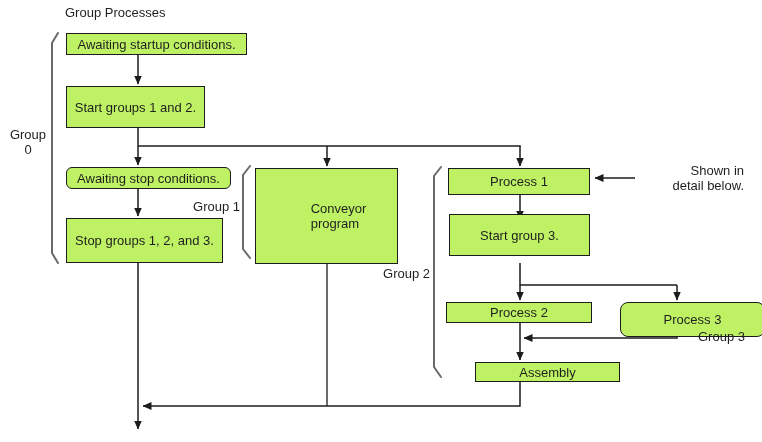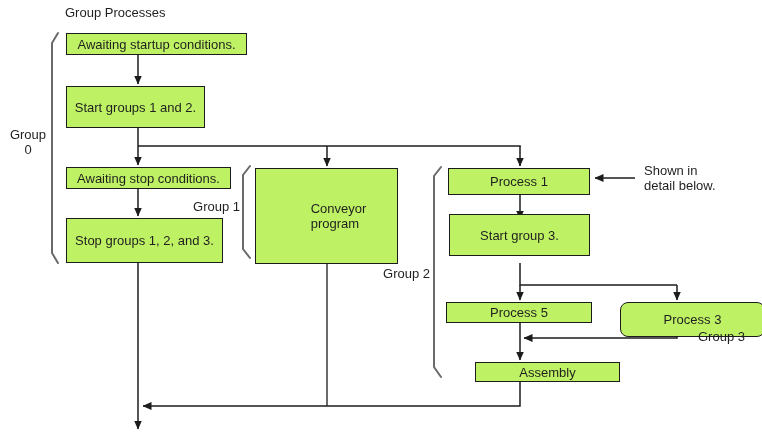--- a/index.html
+++ b/index.html
@@ -7,21 +7,21 @@
     position:relative;width:762px;height:442px;background:#ffffff;
     font-family:"Liberation Sans",sans-serif;color:#1f1f1f;overflow:hidden;
   }
   .wires{position:absolute;left:0;top:0;width:762px;height:442px;}
   .box{
     position:absolute;box-sizing:border-box;border:1.5px solid #1c1c1c;background:#bef264;
     display:flex;align-items:center;justify-content:center;
     font-size:13px;line-height:15px;text-align:center;white-space:nowrap;
   }
   .lbl{position:absolute;font-size:13px;line-height:15px;white-space:nowrap;}
-  .lbl.two{white-space:normal;}
+  .lbl.two{white-space:normal;text-align:right;}
   .title{position:absolute;left:65px;top:5px;font-size:13px;}
   .conveyor-text{text-align:left;white-space:normal;margin-left:24px;}
 </style>
 </head>
 <body>
 
 <div class="canvas">
 
   <svg class="wires" width="762" height="442" viewBox="0 0 762 442">
     <defs>
@@ -55,36 +55,36 @@
       <line x1="635" y1="178" x2="595" y2="178" marker-end="url(#ah)"></line>
     </g>
   </svg>
 
   <div class="title">Group Processes</div>
 
   <div class="box" style="left:66px;top:33px;width:181px;height:22px;">Awaiting startup conditions.</div>
 
   <div class="box" style="left:66px;top:86px;width:139px;height:42px;">Start groups 1 and 2.</div>
 
-  <div class="box" style="left:66px;top:167px;width:165px;height:22px;">Awaiting stop conditions.</div>
+  <div class="box" style="left:66px;top:167px;width:165px;height:22px;border-radius:6px;">Awaiting stop conditions.</div>
 
   <div class="box" style="left:66px;top:218px;width:157px;height:45px;">Stop groups 1, 2, and 3.</div>
 
   <div class="box" style="left:255px;top:168px;width:143px;height:96px;">
     <div class="conveyor-text">
       <span style="display:block">Conveyor</span>
       <span style="display:block">program</span>
     </div>
   </div>
 
   <div class="box" style="left:448px;top:168px;width:142px;height:27px;">Process 1</div>
 
   <div class="box" style="left:449px;top:214px;width:141px;height:42px;">Start group 3.</div>
 
-  <div class="box" style="left:446px;top:302px;width:146px;height:21px;">Process 5</div>
+  <div class="box" style="left:446px;top:302px;width:146px;height:21px;">Process 2</div>
 
   <div class="box" style="left:620px;top:302px;width:145px;height:35px;border-radius:8px;">Process 3</div>
 
   <div class="box" style="left:447px;top:362px;width:145px;height:20px;margin-left:28px;">Assembly</div>
 
   <div class="lbl two" style="left:6px;top:127px;width:44px;text-align:center;">
     <span style="display:block">Group</span>
     <span style="display:block">0</span>
   </div>
 

